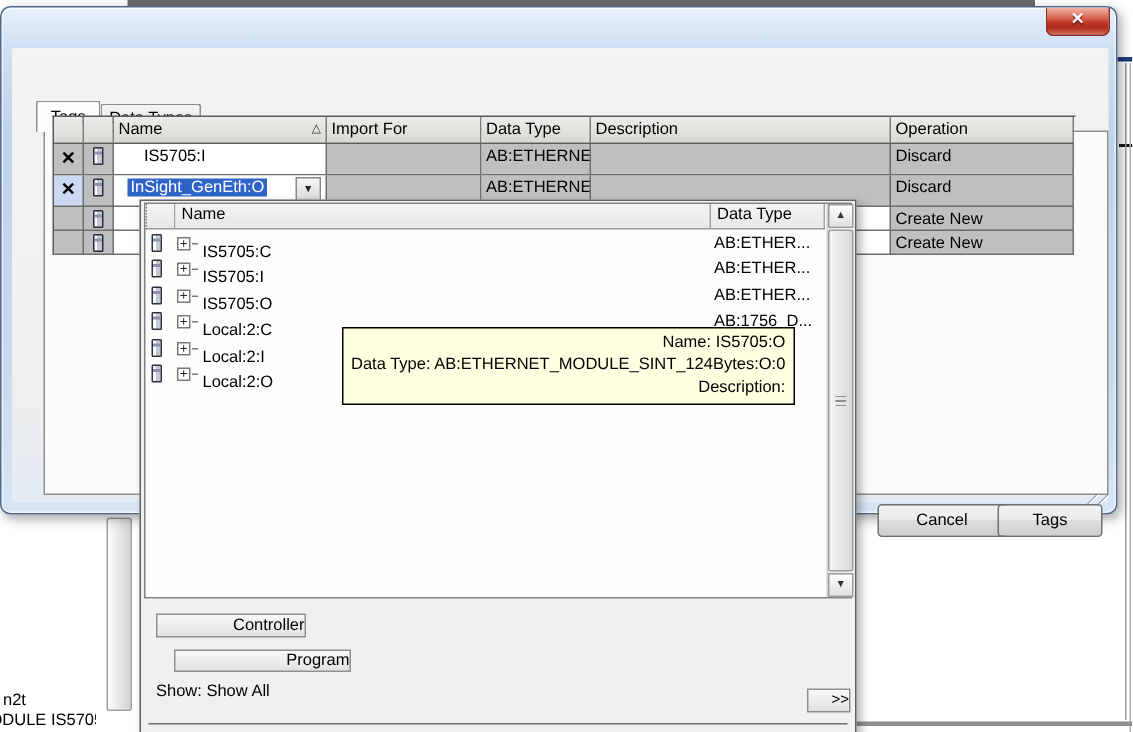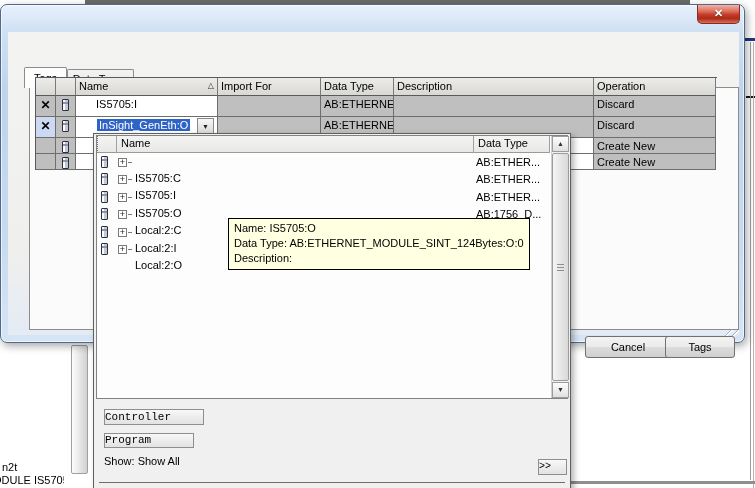--- a/index.html
+++ b/index.html
@@ -93,37 +93,37 @@
   .lh { position:absolute; top:0; height:17px; background:linear-gradient(180deg,#f4f4f3,#e8e8e6);
         border-right:1px solid #a0a0a0; border-bottom:1px solid #9a9a9a; padding:1px 4px; }
   .lh-icon { left:0; width:20px; border-left:1px dotted #777; }
   .lh-name { left:20px; width:357px; }
   .lh-dt   { left:377px; width:76px; }
   .dd-item { position:absolute; left:1px; width:452px; height:17px; cursor:pointer; }
   .dd-item .tagicon { position:absolute; left:3px; top:1px; }
   .plusbox { position:absolute; left:20px; top:3px; width:9px; height:9px; border:1px solid #7a7a7a;
              background:#fff; font-size:9px; line-height:7px; text-align:center; color:#222; }
   .plusdash { position:absolute; left:30px; top:7px; width:4px; height:1px; background:#7a7a7a; }
-  .dd-name { position:absolute; left:37px; top:17px; }
+  .dd-name { position:absolute; left:37px; top:7px; }
   .dd-type { position:absolute; left:378px; top:1px; }
   .sb { left:454px; top:0; width:17px; height:262px; background:#f0f0f0; border-left:1px solid #d0d0d0; }
   .sb-btn { position:absolute; left:0; width:17px; height:16px; border:1px solid #9c9c9c;
             background:linear-gradient(180deg,#fdfdfd,#e0e0e0); font-size:7px; text-align:center;
             line-height:14px; color:#333; cursor:pointer; }
   .sb-up { top:0; } .sb-down { bottom:0; }
   .sb-thumb { position:absolute; left:0; top:17px; width:17px; height:228px; border:1px solid #9c9c9c;
               border-radius:2px; background:linear-gradient(90deg,#f5f5f5,#d9d9d9); cursor:pointer; }
   .sb-thumb::after { content:""; position:absolute; left:4px; top:110px; width:7px; height:8px;
                      background:repeating-linear-gradient(180deg,#8f8f8f 0 1px,transparent 1px 3px); }
   .tooltip { left:134px; top:84px; background:#ffffe1; border:1px solid #000;
-             padding:2px 5px 3px 5px; line-height:15px; white-space:nowrap; z-index:12; }
-  .flatbtn { position:absolute; border:1px solid #8e8e8e; text-align:left;
-             background:linear-gradient(180deg,#f8f8f8,#e2e2e2); cursor:pointer;font-family:Liberation Mono, monospace; }
+             padding:2px 5px 3px 5px; line-height:15px; white-space:nowrap; z-index:12;text-align:right; }
+  .flatbtn { position:absolute; border:1px solid #8e8e8e; text-align:right;
+             background:linear-gradient(180deg,#f8f8f8,#e2e2e2); cursor:pointer; }
   .ctrl-btn { left:10px; top:275px; width:100px; height:16px; line-height:14px; }
-  .prog-btn { left:10px; top:299px; width:90px; height:15px; line-height:13px; }
+  .prog-btn { left:22px; top:299px; width:118px; height:15px; line-height:13px; }
   .show-lbl { position:absolute; left:10px; top:321px; }
   .more-btn { left:444px; top:325px; width:29px; height:16px; line-height:14px; font-size:10px; }
   .dd-bottomline { position:absolute; left:5px; top:348px; width:466px; height:1px; background:#6e6e6e; }
 </style>
 </head>
 <body>
 
 <div class="stage">
 
   <div class="abs bg-topstrip"></div>
@@ -164,21 +164,21 @@
       <div class="cell r0 col-sel xmark" style="z-index:5"><span>✕</span></div>
       <div class="cell r0 col-icon iconcell" style="z-index:5"><span class="tagicon"></span></div>
       <div class="cell r0 col-name white name0" style="z-index:5">IS5705:I</div>
       <div class="cell r0 col-alias" style="z-index:5"></div>
       <div class="cell r0 col-dt" style="z-index:5">AB:ETHERNE</div>
       <div class="cell r0 col-desc" style="z-index:5"></div>
       <div class="cell r0 col-op" style="z-index:5">Discard</div>
 
       <div class="cell r1 col-sel selrow xmark" style="z-index:5"><span>✕</span></div>
       <div class="cell r1 col-icon iconcell" style="z-index:5"><span class="tagicon"></span></div>
-      <div class="cell r1 col-name white" style="z-index:5; padding-left:12px;">
+      <div class="cell r1 col-name white" style="z-index:5; padding-left:0;">
         <span class="sel-text">InSight_GenEth:O</span>
         <span class="combo-btn"><span>▼</span></span>
       </div>
       <div class="cell r1 col-alias" style="z-index:5"></div>
       <div class="cell r1 col-dt" style="z-index:5">AB:ETHERNE</div>
       <div class="cell r1 col-desc" style="z-index:5"></div>
       <div class="cell r1 col-op" style="z-index:5">Discard</div>
 
       <div class="cell r2 col-sel" style="z-index:5"></div>
       <div class="cell r2 col-icon iconcell" style="z-index:5"><span class="tagicon"></span></div>

